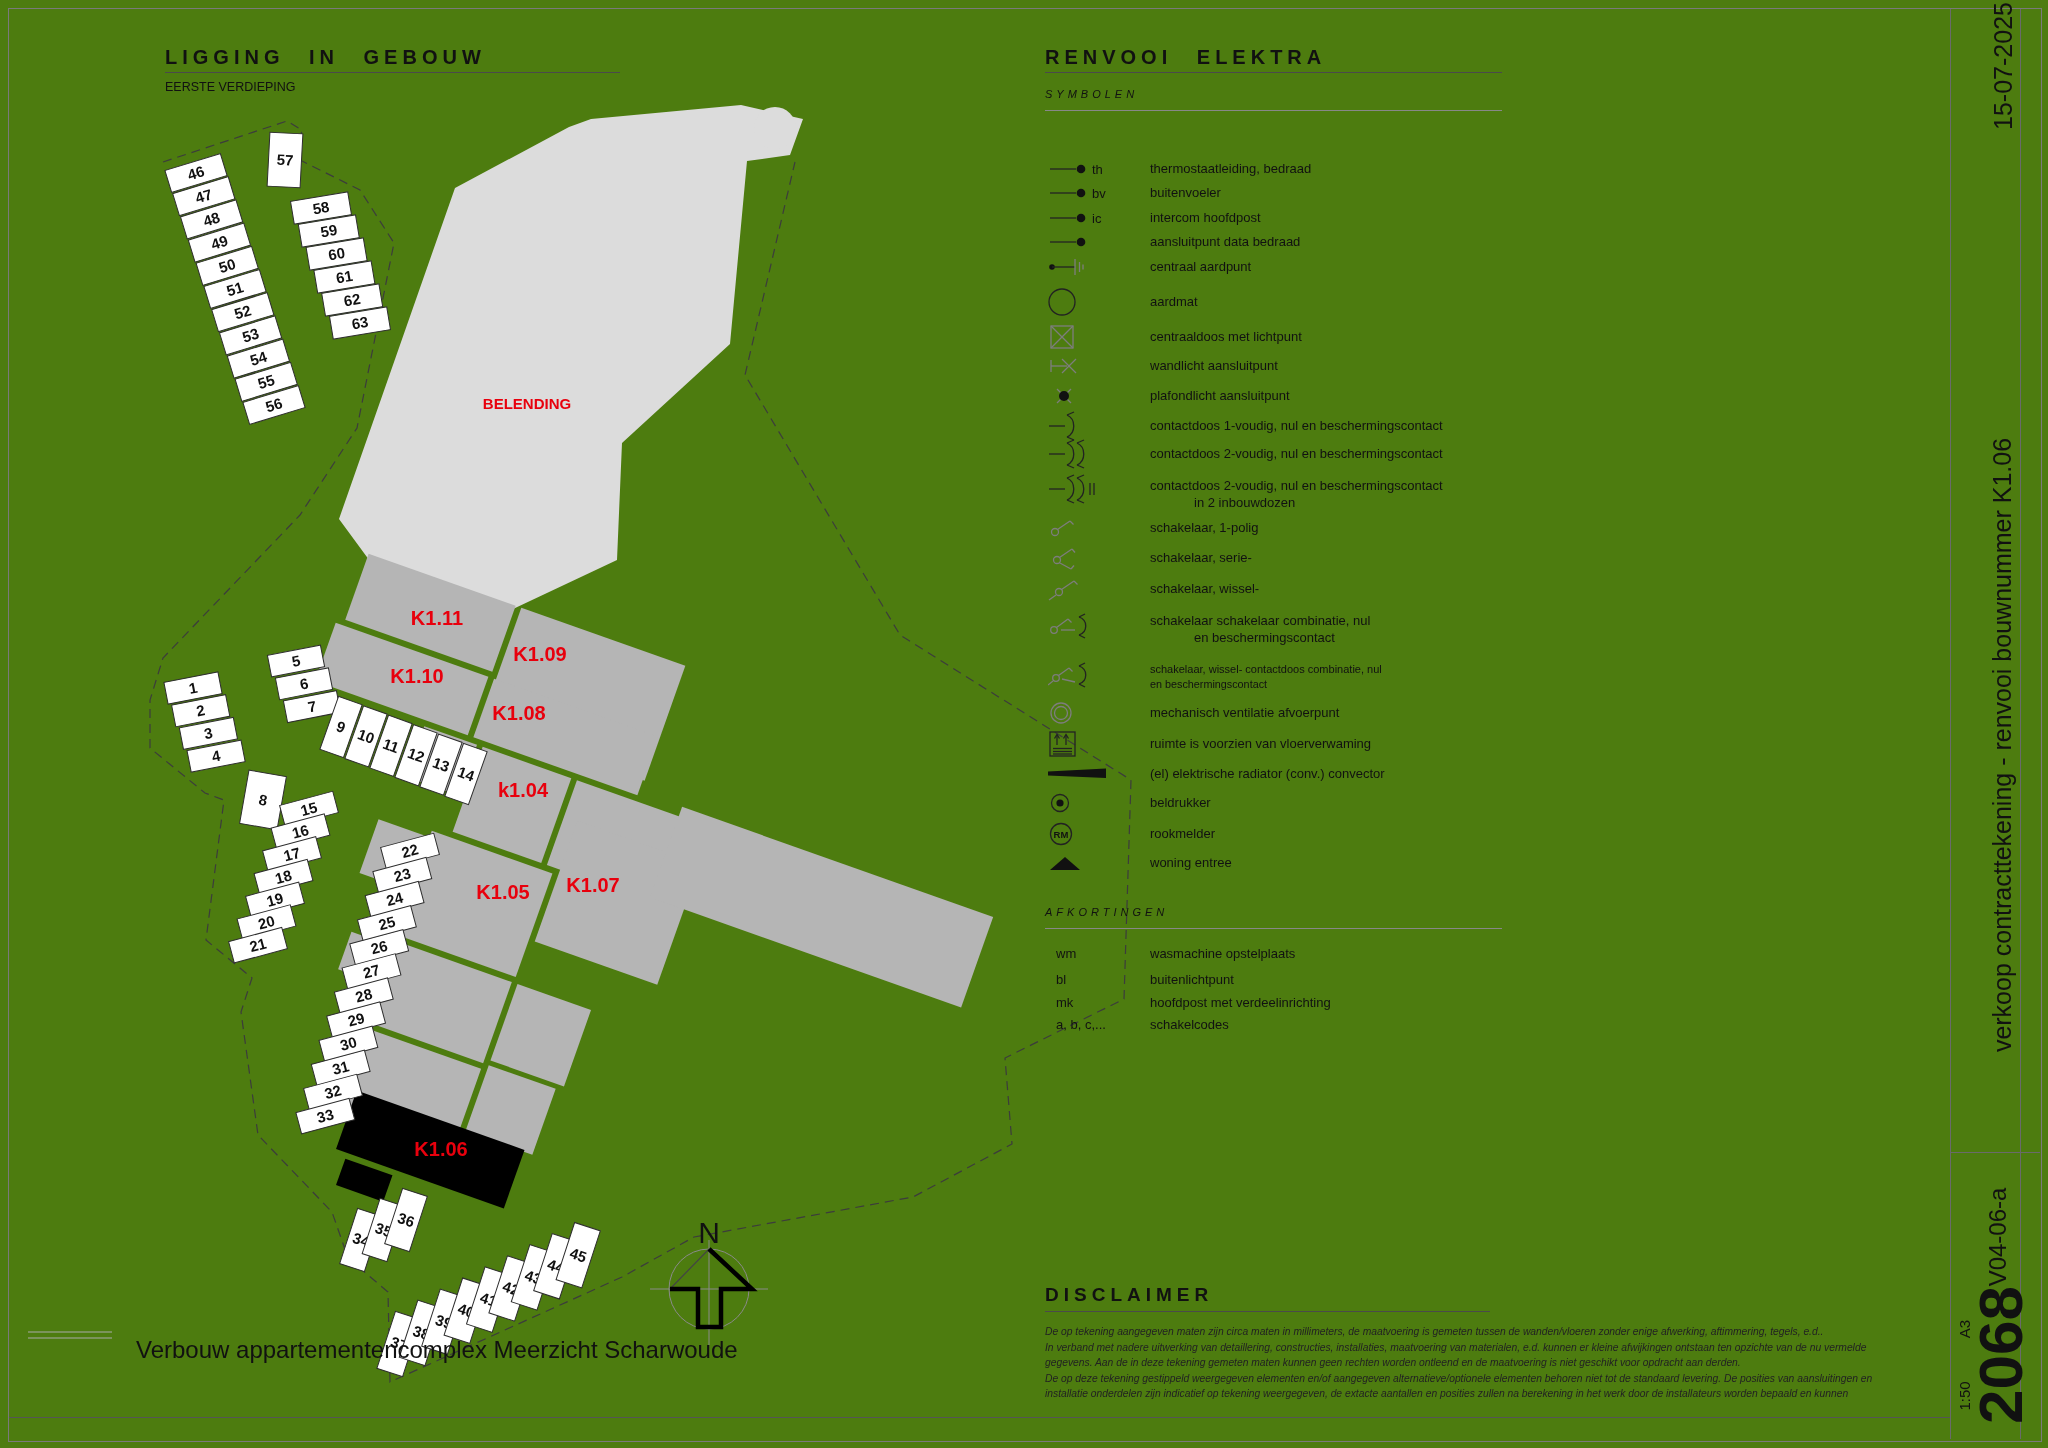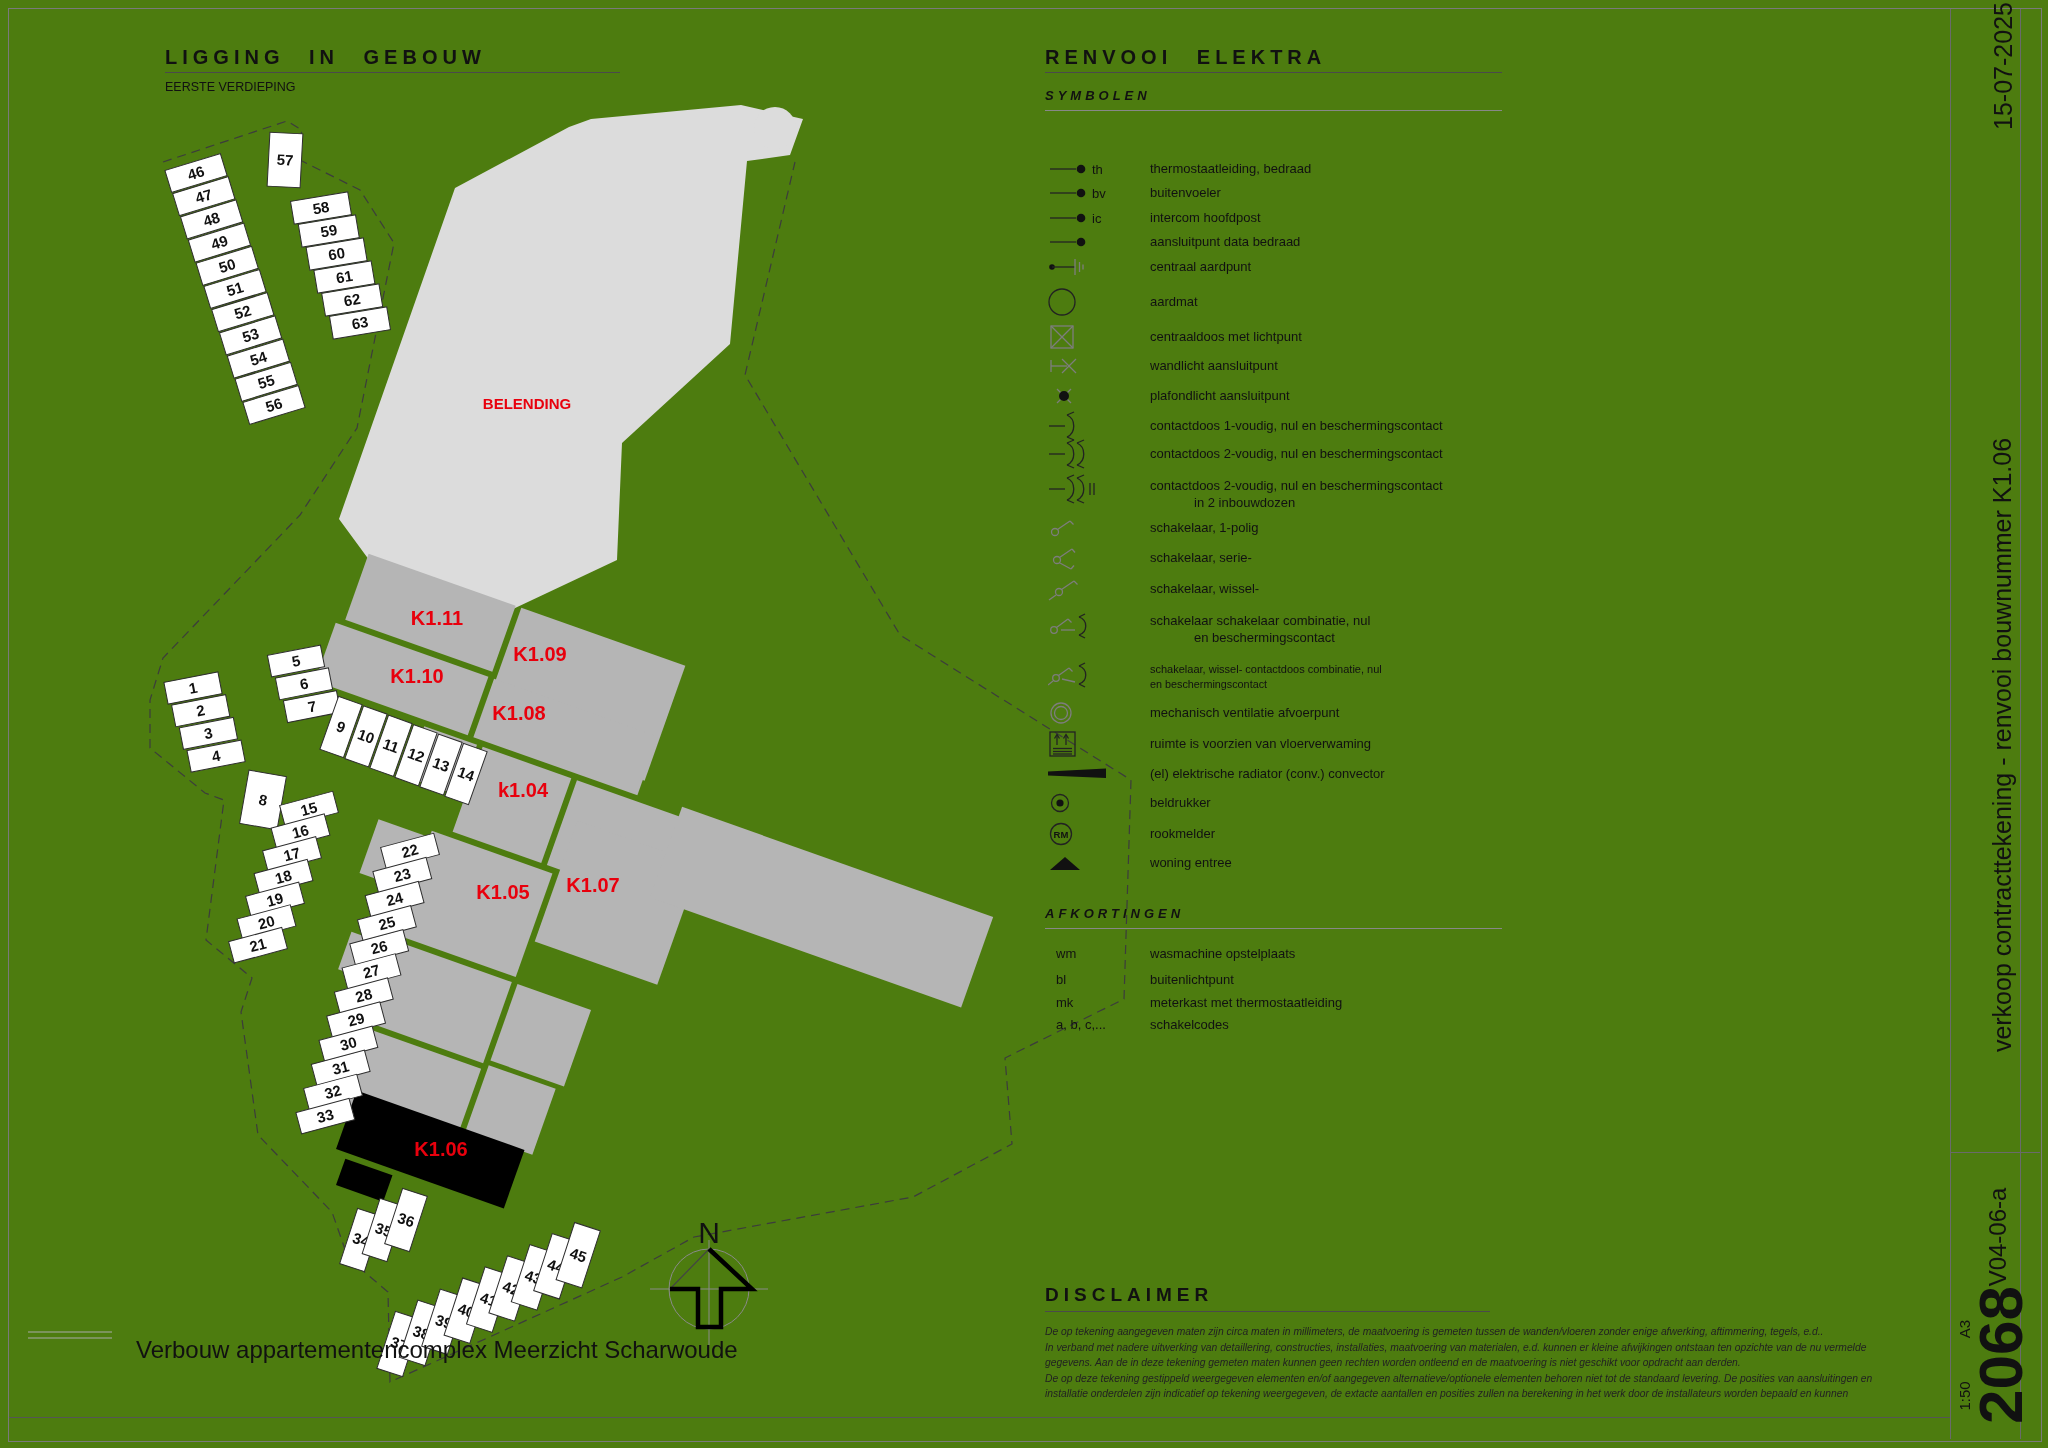--- a/index.html
+++ b/index.html
@@ -1,21 +1,21 @@
 <!DOCTYPE html>
 <html><head>
 <meta charset="utf-8">
 <style>
   html,body{margin:0;padding:0;background:#fff;}
   #sheet{position:relative;width:2048px;height:1448px;background:#4d7c0f;overflow:hidden;
          font-family:"Liberation Sans",sans-serif;color:#111;}
   .abs{position:absolute;}
   
   .h1{font-size:20px;font-weight:bold;letter-spacing:5px;word-spacing:14px;white-space:nowrap;}
-  .h2{font-size:13px;font-weight:bold;font-style:italic;letter-spacing:4px;white-space:nowrap;}
+  .h2{font-size:11px;font-weight:normal;font-style:italic;letter-spacing:4px;white-space:nowrap;}
   .rule{height:0;border-top:1.5px solid #4a4a4a;}
   .rule2{height:0;border-top:1px solid #888;}
   .sub{font-size:12.5px;white-space:nowrap;}
   
   .lrow{position:absolute;left:1048px;width:560px;height:30px;}
   .licon{position:absolute;left:0;top:0;width:96px;height:30px;}
   .licon line,.licon path,.licon circle,.licon rect,.licon polyline{stroke:#222;stroke-width:1.3;fill:none;}
   .licon .gray{stroke:#7d7d7d;}
   .licon .gray line,.licon .gray circle,.licon .gray rect{stroke:#7d7d7d;}
   .licon .f{fill:#111;stroke:none;}
@@ -482,21 +482,21 @@
   <div class="arow" style="top:941px">
     <span class="ab">wm</span>
     <span class="ad">wasmachine opstelplaats</span>
   </div>
   <div class="arow" style="top:967px">
     <span class="ab">bl</span>
     <span class="ad">buitenlichtpunt</span>
   </div>
   <div class="arow" style="top:990px">
     <span class="ab">mk</span>
-    <span class="ad">meterkast met thermostaatleiding</span>
+    <span class="ad">hoofdpost met verdeelinrichting</span>
   </div>
   <div class="arow" style="top:1012px">
     <span class="ab">a, b, c,...</span>
     <span class="ad">schakelcodes</span>
   </div>
 
   <div class="abs h1" style="left:1045px;top:1284px;font-size:19px;">DISCLAIMER</div>
   <div class="abs rule" style="left:1045px;top:1311px;width:445px;border-top-width:1.2px;"></div>
   <div class="dline" style="top:1324px">De op tekening aangegeven maten zijn circa maten in millimeters, de maatvoering is gemeten tussen de wanden/vloeren zonder enige afwerking, aftimmering, tegels, e.d..</div>
   <div class="dline" style="top:1339.6px">In verband met nadere uitwerking van detaillering, constructies, installaties, maatvoering van materialen, e.d. kunnen er kleine afwijkingen ontstaan ten opzichte van de nu vermelde</div>

